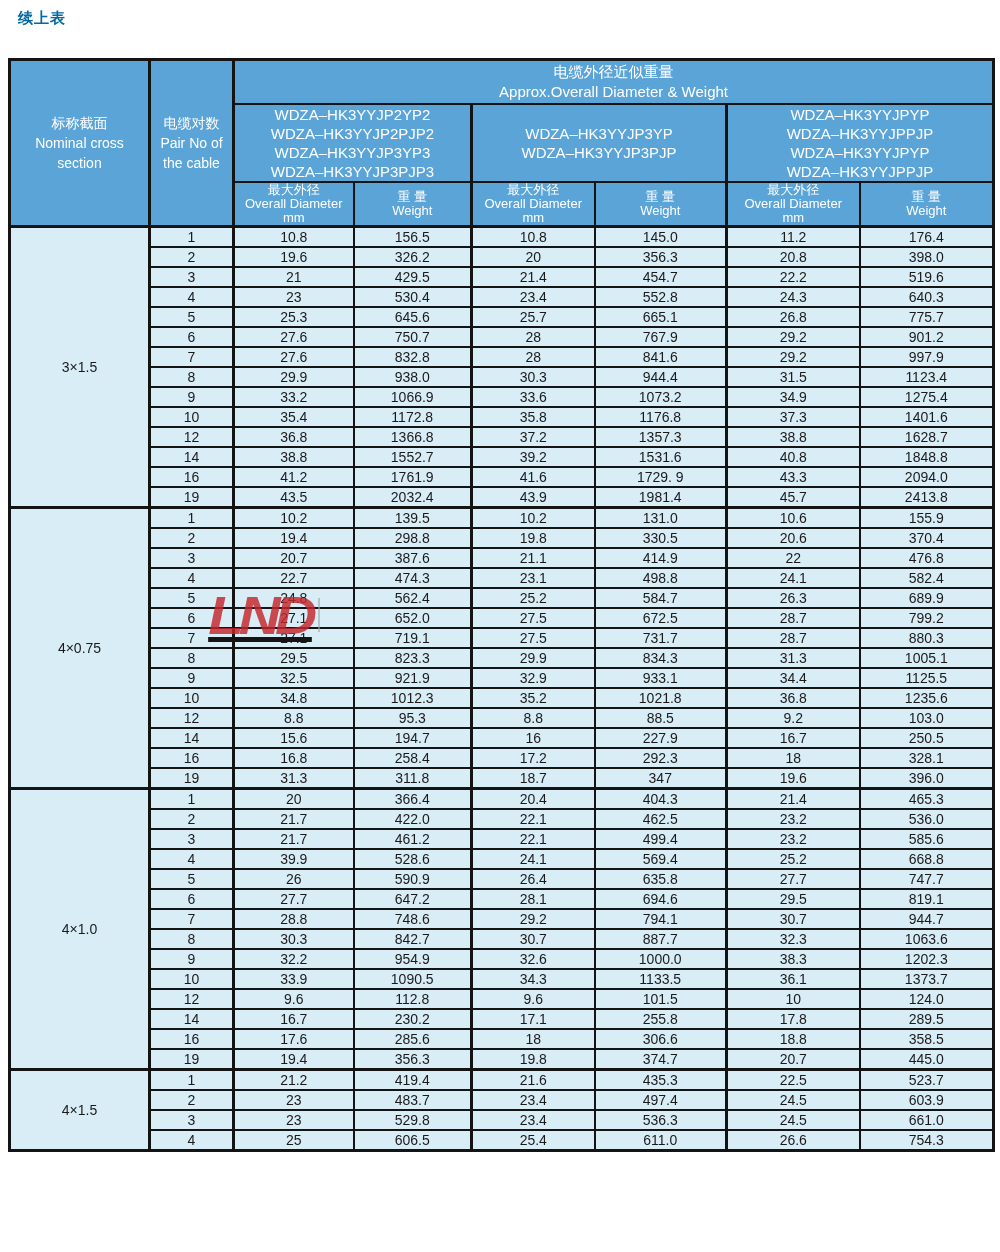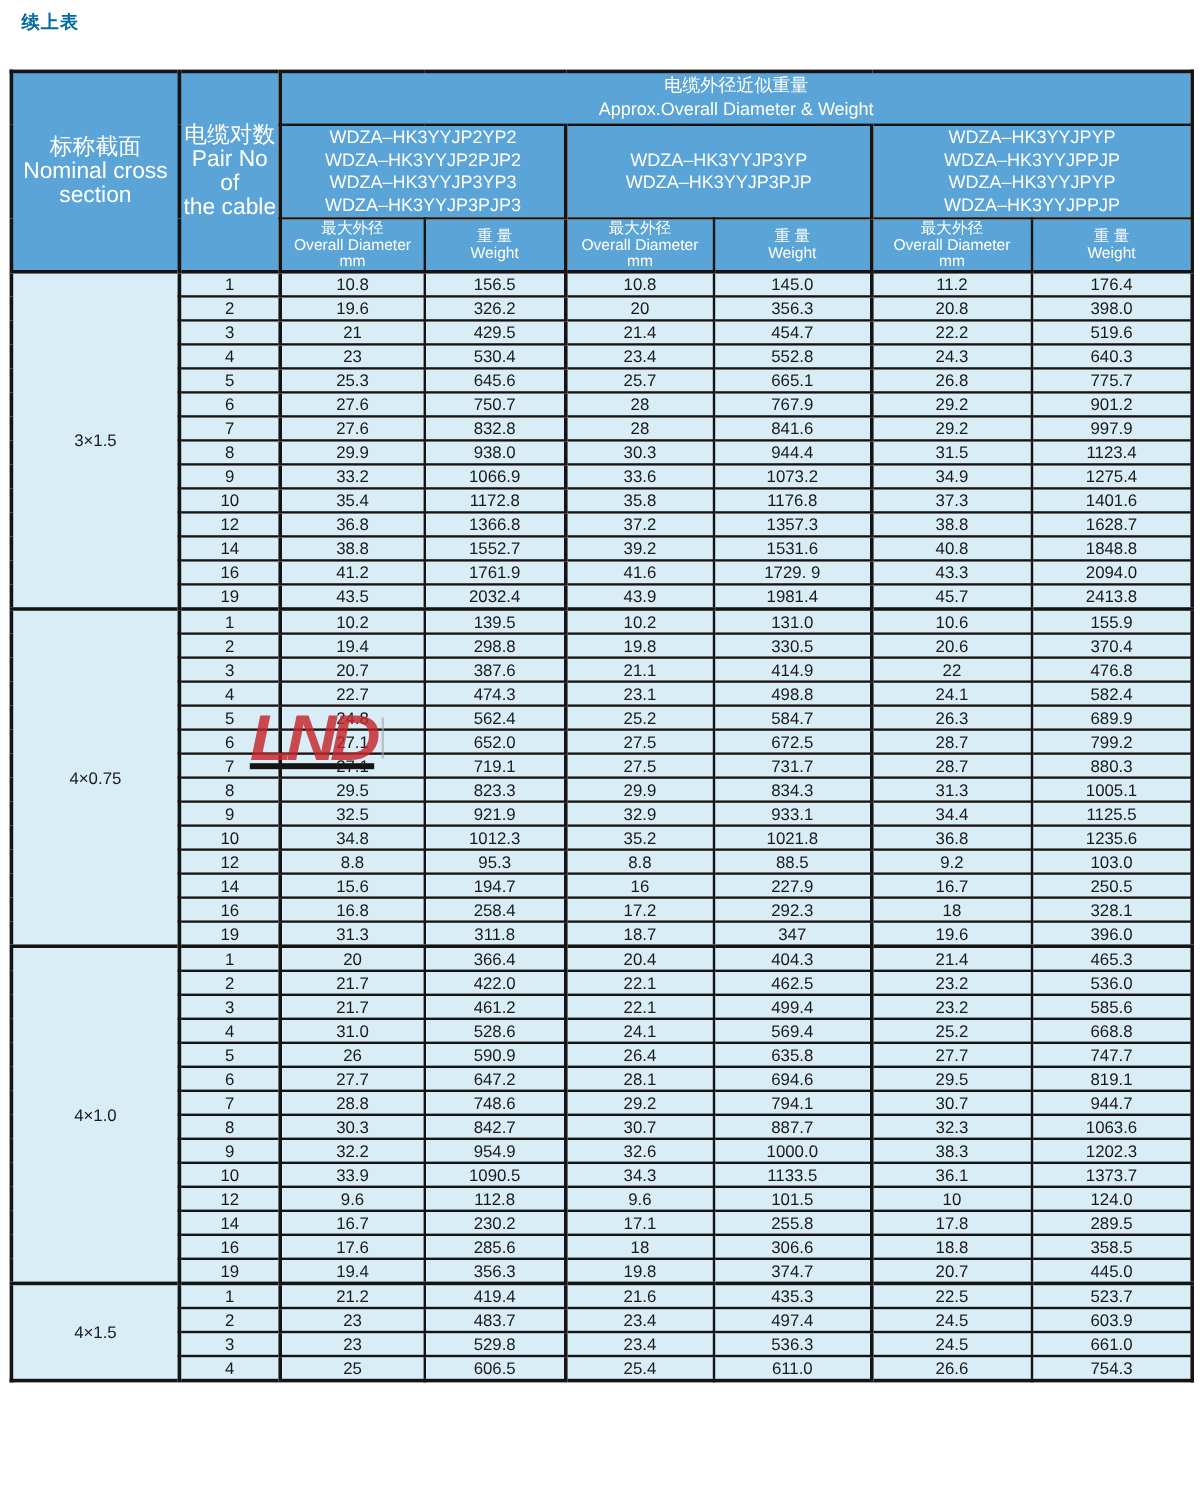--- a/index.html
+++ b/index.html
@@ -32,21 +32,21 @@
     text-align: center;
     vertical-align: middle;
     overflow: hidden;
   }
   thead th {
     background: var(--header-blue, #5ba4d8);
     color: #ffffff;
     font-weight: 400;
     white-space: pre-line;
   }
-  .hdr-main  { font-size: 19px; line-height: 20px; text-align: center; }
+  .hdr-main  { font-size: 14px; line-height: 20px; text-align: center; }
   .hdr-span  { font-size: 15px; line-height: 20px; height: 44px; }
   .hdr-models{ font-size: 15px; line-height: 19px; height: 76px; }
   .hdr-sub   { font-size: 13px; line-height: 14px; height: 42px; }
   thead tr:last-child th { border-bottom-width: 3px; }
   .thick-r { border-right-width: 3px !important; }
   tbody td {
     background: var(--row-bg, #d9edf7);
     height: 20px;
     font-size: 14px;
     line-height: 18px;
@@ -425,21 +425,21 @@
         <td class="thick-r">3</td>
         <td>21.7</td>
         <td class="thick-r">461.2</td>
         <td>22.1</td>
         <td class="thick-r">499.4</td>
         <td>23.2</td>
         <td>585.6</td>
       </tr>
       <tr>
         <td class="thick-r">4</td>
-        <td>31.0</td>
+        <td>39.9</td>
         <td class="thick-r">528.6</td>
         <td>24.1</td>
         <td class="thick-r">569.4</td>
         <td>25.2</td>
         <td>668.8</td>
       </tr>
       <tr>
         <td class="thick-r">5</td>
         <td>26</td>
         <td class="thick-r">590.9</td>

